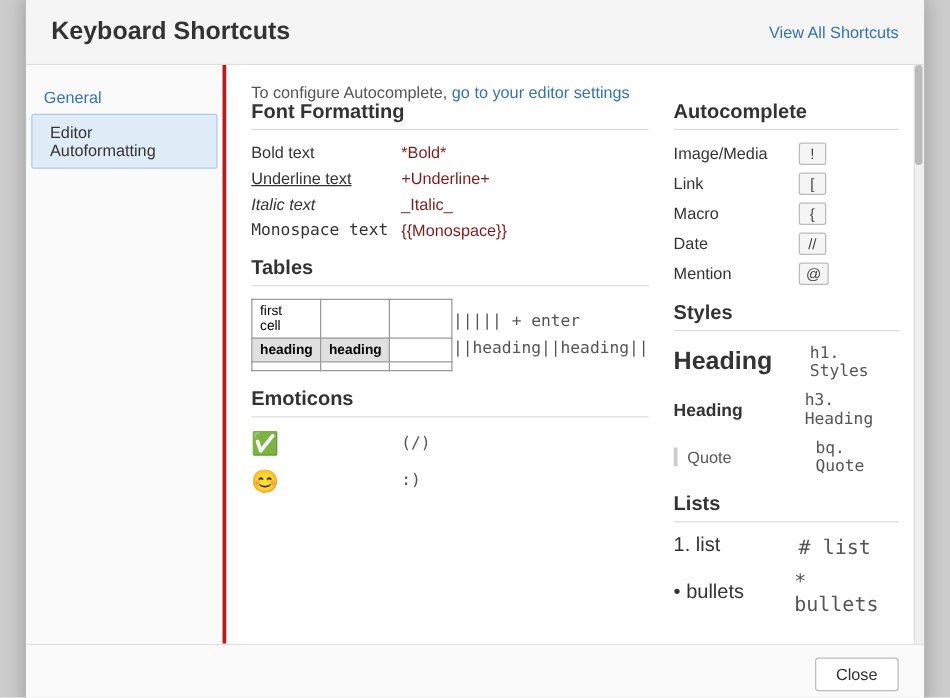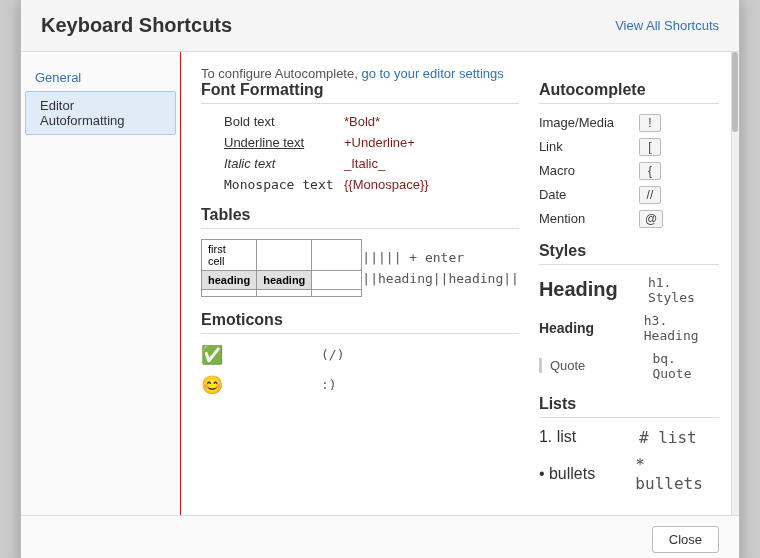--- a/index.html
+++ b/index.html
@@ -43,21 +43,21 @@
       text-decoration: none;
     }
     .dialog-body {
       display: flex;
       flex: 1;
       overflow: hidden;
     }
     .sidebar {
       width: 160px;
       padding: 12px 0;
-      border-right: 1px solid #b91c1c;
+      border-right: 3px solid #b91c1c;
       background: #fafafa;
     }
     .sidebar-item {
       padding: 6px 14px;
       color: #3572b0;
       cursor: pointer;
       font-size: 13px;
     }
     .sidebar-item.active {
       background: #e0ebf8;
@@ -96,21 +96,20 @@
     .shortcut-row {
       display: flex;
       align-items: flex-start;
       margin-bottom: 6px;
       font-size: 13px;
     }
     .shortcut-label {
       width: 120px;
       color: #333;
       flex-shrink: 0;
-      margin-left: 23px;
     }
     .shortcut-label.underline-style {
       text-decoration: underline;
     }
     .shortcut-label.italic-style {
       font-style: italic;
     }
     .shortcut-label.mono-style {
       font-family: monospace;
     }

